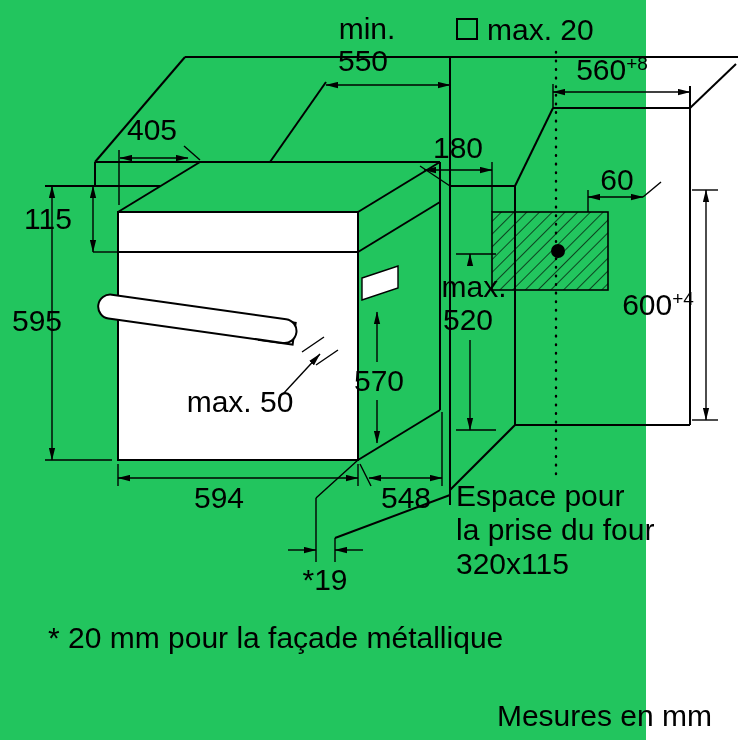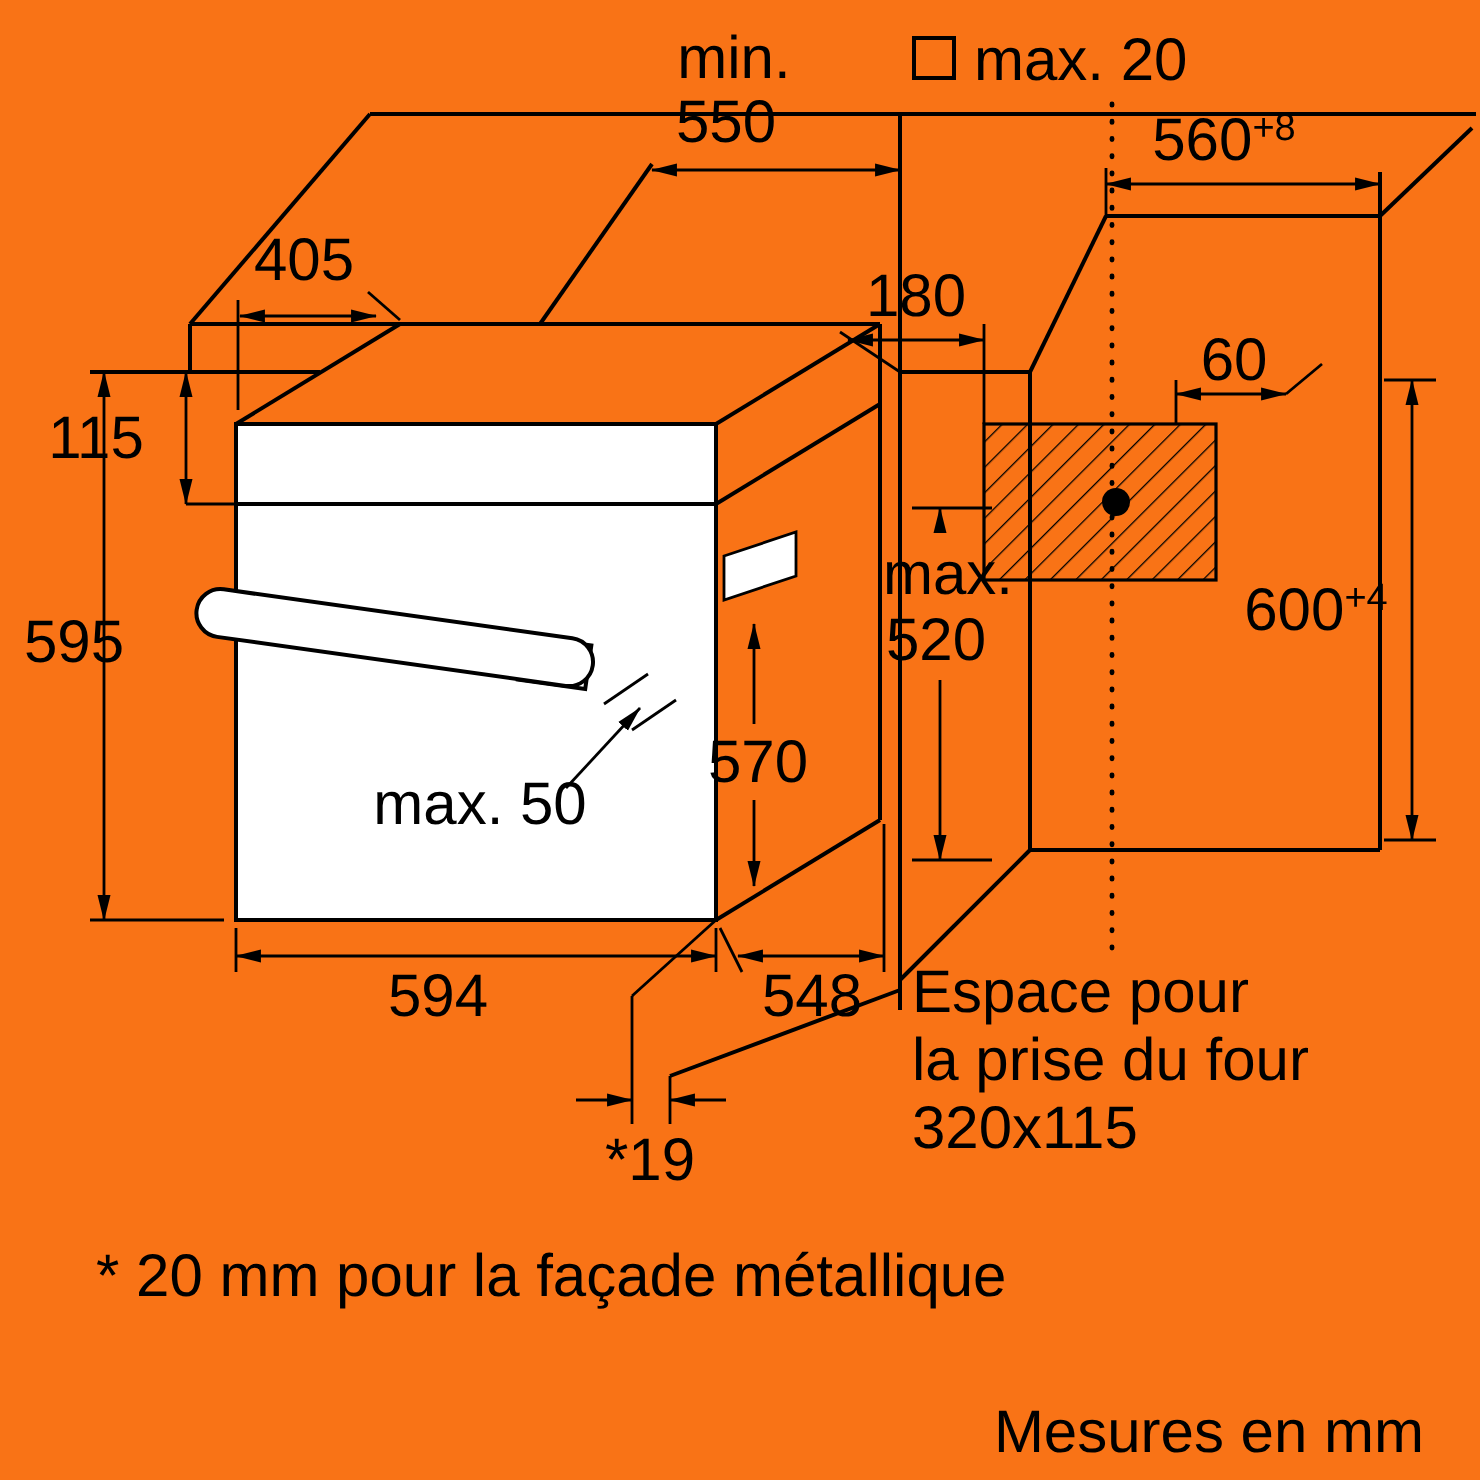--- a/index.html
+++ b/index.html
@@ -1,16 +1,16 @@
 <!DOCTYPE html>
 <html><head>
 <meta charset="utf-8">
 <style>
   html,body{margin:0;padding:0;background:#fff;}
-  .stage{width:740px;height:740px;position:relative;background:#f97316;}
+  .stage{width:646px;height:740px;position:relative;background:#22c55e;}
   svg text{font-family:"Liberation Sans","DejaVu Sans",sans-serif;fill:#000;}
   .t{font-size:30px;}
   .sup{font-size:19px;}
   .note{font-size:30px;}
   line,path,rect,polyline{stroke:#000;fill:none;}
   .main{stroke-width:2px;}
   .thin{stroke-width:1.4px;}
   .dim{stroke-width:1.4px;}
   .white{fill:#fff;}
 </style>

